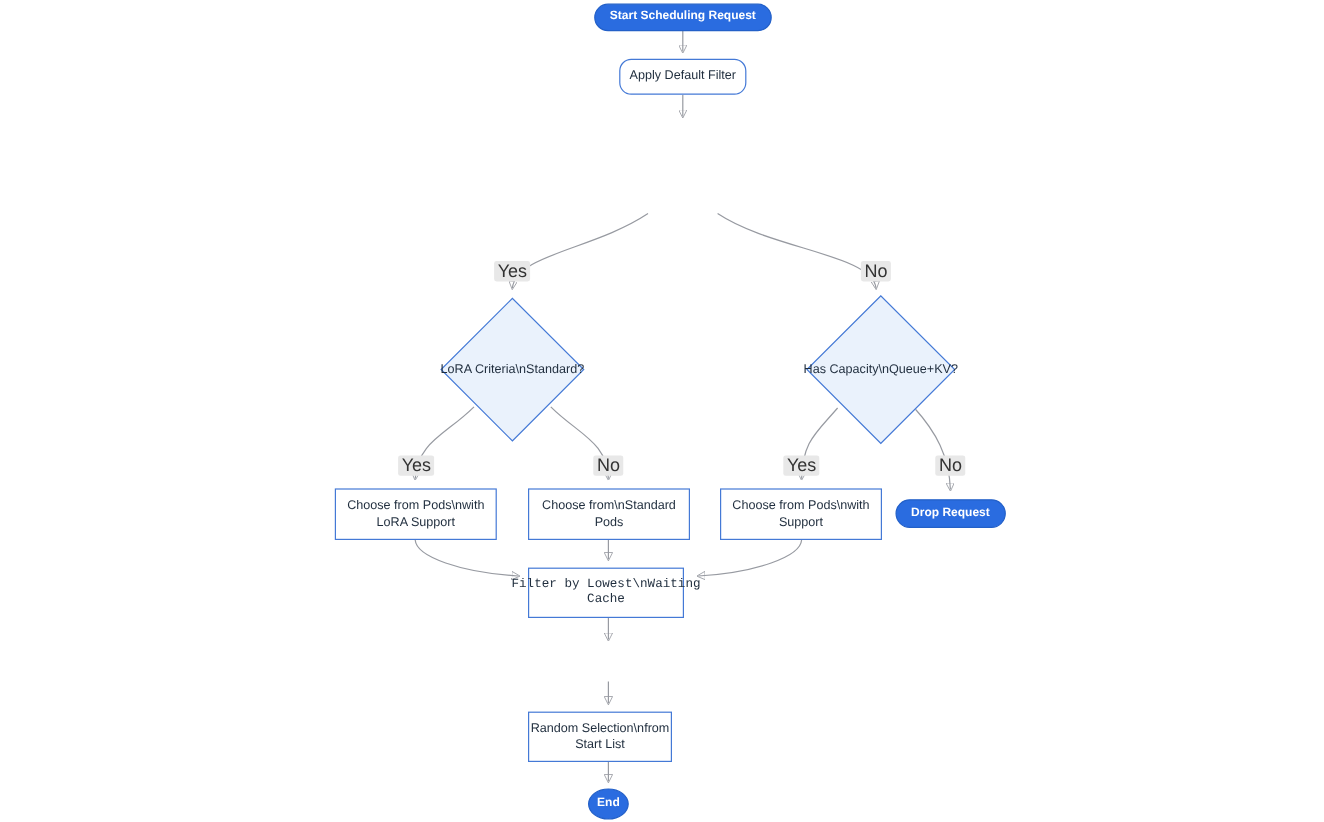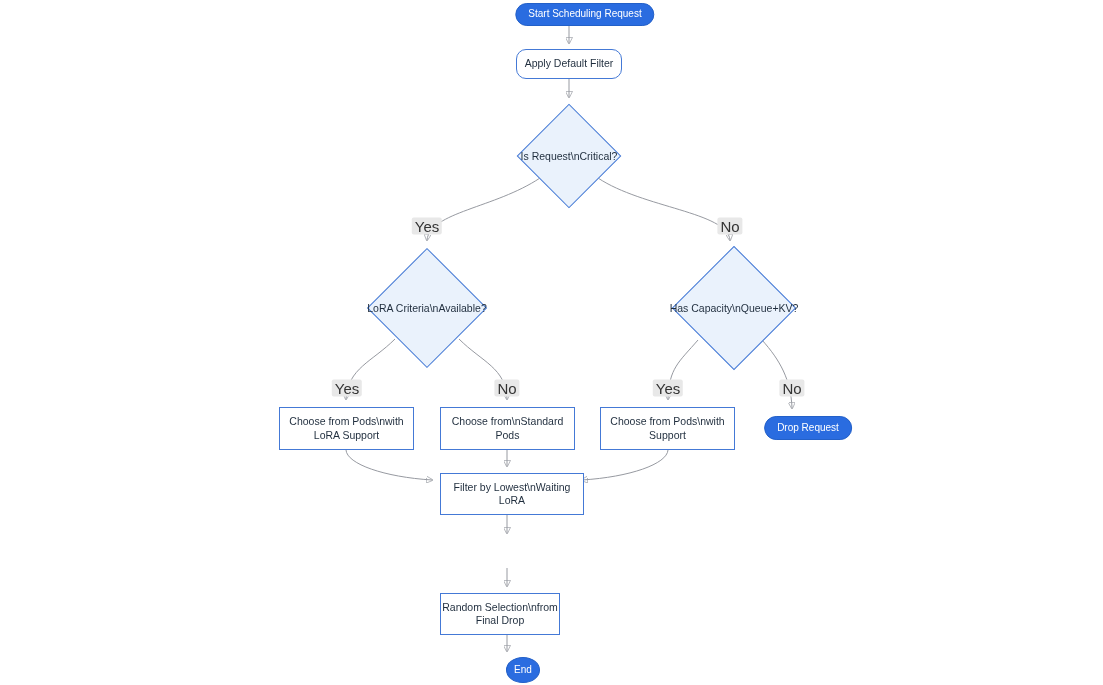--- a/index.html
+++ b/index.html
@@ -37,26 +37,25 @@
     background: var(--node-fill);
     border: 1.5px solid var(--node-border);
   }
   .node .line { display: block; white-space: nowrap; }
 
   .stadium {
     background: var(--accent);
     border: 1px solid var(--accent-dark);
     border-radius: 999px;
     color: #ffffff;
-    font-weight: normal;
+    font-weight: bold;
     font-size: 10px;
     white-space: nowrap;
     padding: 4px 12px;
     transform: translateX(-50%);
-    margin-left: 16px;
   }
   .end-pill {
     transform: none;
     border-radius: 50%;
     padding: 0;
   }
 
   .diamond-box { position: absolute; }
   .diamond-shape {
     position: absolute; left: 50%; top: 50%;
@@ -106,28 +105,24 @@
     <path d="M668,450 C667,464 630,477 582,480" marker-end="url(#arrow)"></path>
     <path d="M507,515 L507,533" marker-end="url(#arrow)"></path>
     <path d="M507,568 L507,586" marker-end="url(#arrow)"></path>
     <path d="M507,635 L507,651" marker-end="url(#arrow)"></path>
   </svg>
 
   <div class="node stadium" style="left:569px; top:3px; height:23px;">Start Scheduling Request</div>
 
   <div class="node" style="left:516px; top:49px; width:106px; height:30px;border-radius:10px;">Apply Default Filter</div>
 
-  <div class="diamond-box" style="left:517px; top:104px; width:104px; height:104px;">
-    <div class="diamond-shape" style="width:74px; height:74px;"></div>
-    <div class="diamond-label">Is Request\nCritical?</div>
-  </div>
 
   <div class="diamond-box" style="left:367px; top:248px; width:120px; height:120px;">
     <div class="diamond-shape" style="width:85px; height:85px;"></div>
-    <div class="diamond-label">LoRA Criteria\nAvailable?</div>
+    <div class="diamond-label">LoRA Criteria\nStandard?</div>
   </div>
 
   <div class="diamond-box" style="left:672px; top:246px; width:124px; height:124px;">
     <div class="diamond-shape" style="width:88px; height:88px;"></div>
     <div class="diamond-label">Has Capacity\nQueue+KV?</div>
   </div>
 
   <div class="node" style="left:279px; top:407px; width:135px; height:43px;">
     <span class="line">Choose from Pods\nwith</span>
     <span class="line">LoRA Support</span>
@@ -138,29 +133,29 @@
     <span class="line">Pods</span>
   </div>
 
   <div class="node" style="left:600px; top:407px; width:135px; height:43px;">
     <span class="line">Choose from Pods\nwith</span>
     <span class="line">Support</span>
   </div>
 
   <div class="node stadium" style="left:792px; top:416px; height:24px;">Drop Request</div>
 
-  <div class="node" style="left:440px; top:473px; width:144px; height:42px;">
+  <div class="node" style="left:440px; top:473px; width:130px; height:42px;font-family:Liberation Mono, monospace;">
     <span class="line">Filter by Lowest\nWaiting</span>
-    <span class="line">LoRA</span>
+    <span class="line">Cache</span>
   </div>
 
 
   <div class="node" style="left:440px; top:593px; width:120px; height:42px;">
     <span class="line">Random Selection\nfrom</span>
-    <span class="line">Final Drop</span>
+    <span class="line">Start List</span>
   </div>
 
   <div class="node stadium end-pill" style="left:490px; top:657px; width:34px; height:26px;">End</div>
 
   <span class="edge-label" style="left:427px; top:226px;">Yes</span>
   <span class="edge-label" style="left:730px; top:226px;">No</span>
   <span class="edge-label" style="left:347px; top:388px;">Yes</span>
   <span class="edge-label" style="left:507px; top:388px;">No</span>
   <span class="edge-label" style="left:668px; top:388px;">Yes</span>
   <span class="edge-label" style="left:792px; top:388px;">No</span>

